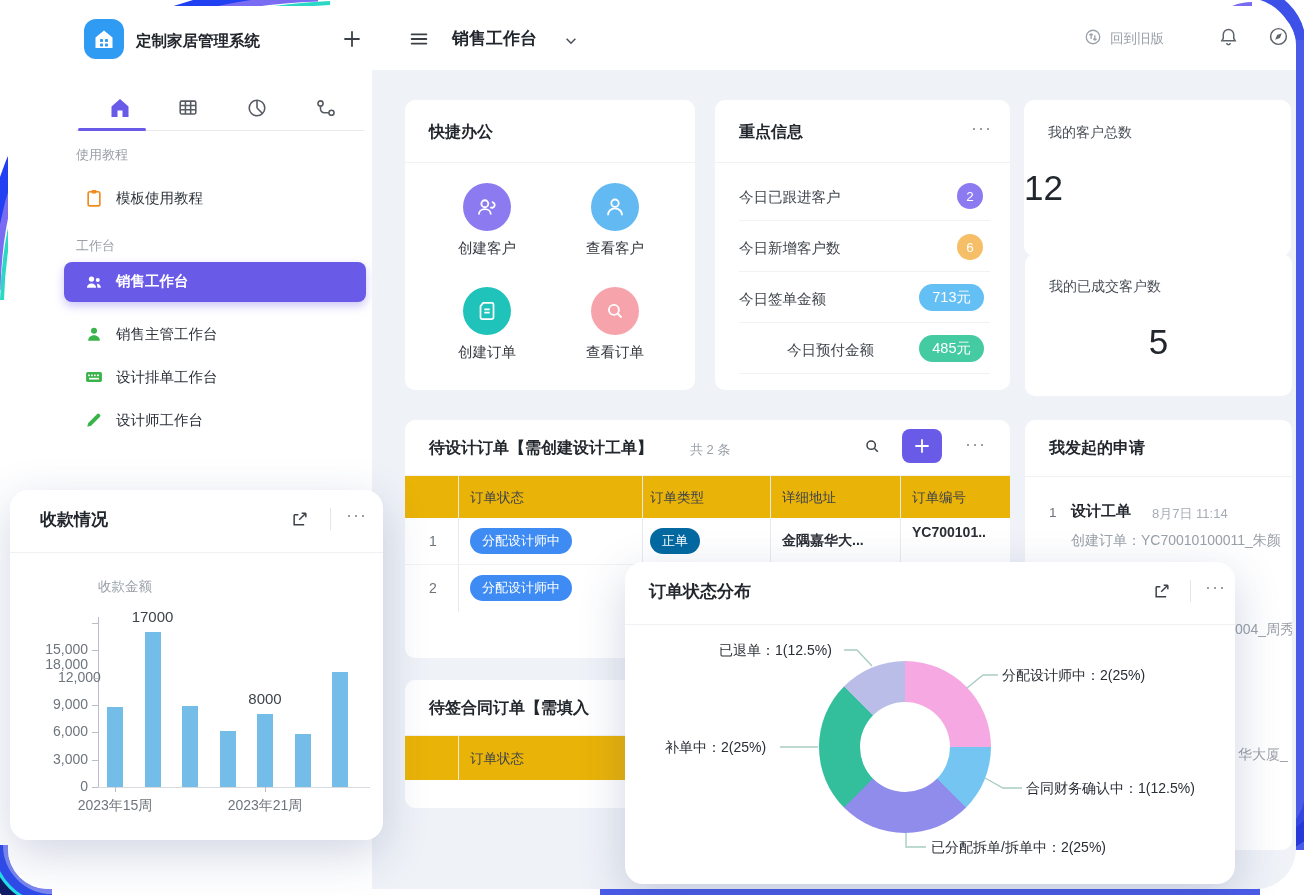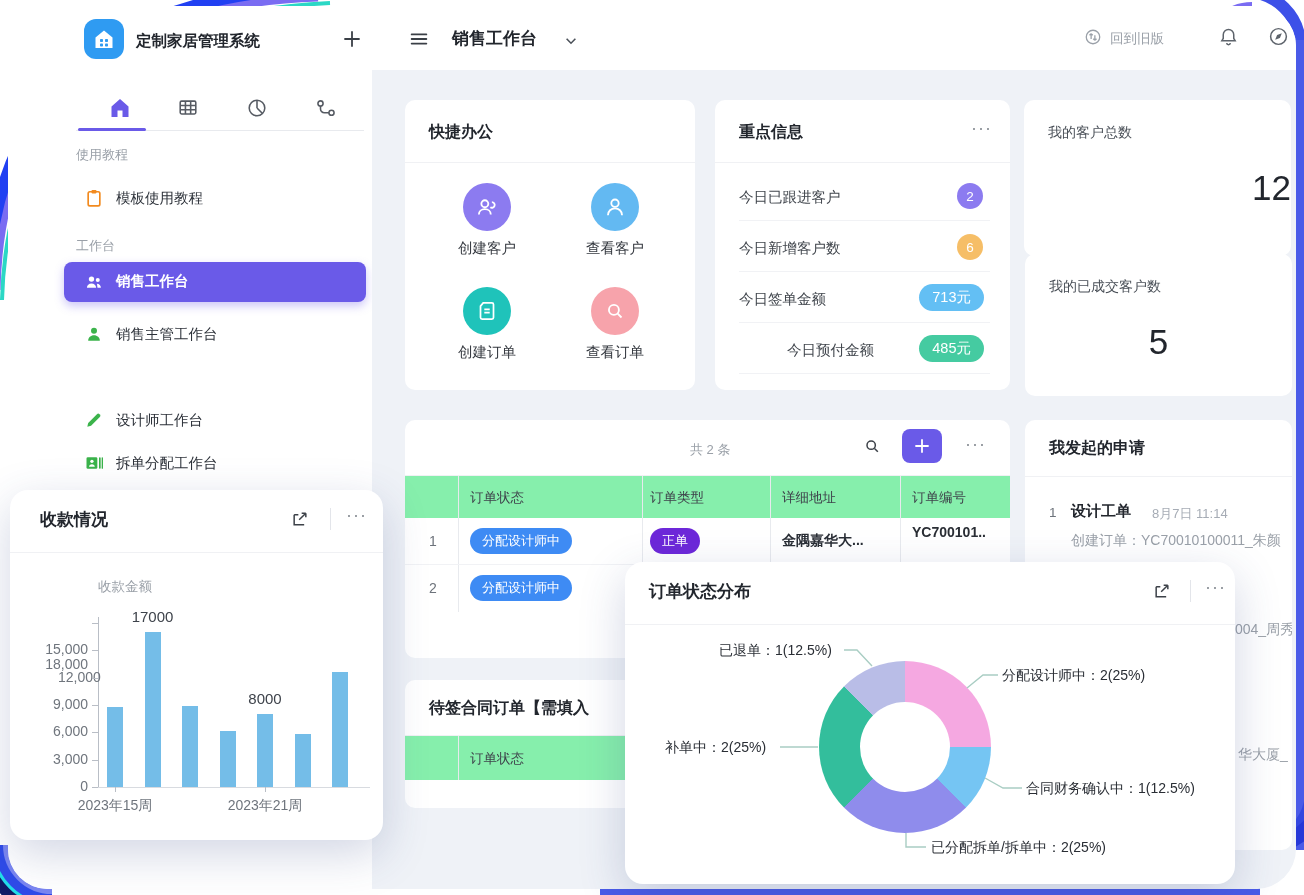--- a/index.html
+++ b/index.html
@@ -26,21 +26,21 @@
   .qa-circle{width:48px;height:48px;border-radius:50%;display:flex;align-items:center;justify-content:center;}
   .qa-label{font-size:14.5px;color:#34383F;text-align:center;}
   
   .ki-label{font-size:14.5px;color:#41464D;}
   .badge-circle{width:26px;height:26px;border-radius:50%;color:#fff;font-size:13.5px;display:flex;align-items:center;justify-content:center;}
   .badge-pill{height:27px;border-radius:14px;color:#fff;font-size:14.5px;display:flex;align-items:center;justify-content:center;padding:0 13px;}
   
   .stat-label{font-size:14px;color:#4A5058;}
   .stat-num{font-size:35px;color:#22262D;}
   
-  .thead-row{background:#86efac;}
+  .thead-row{background:#eab308;}
   .th{font-size:13.5px;color:#3E434B;}
   .td{font-size:14px;color:#2A2E35;}
   .row-no{font-size:14px;color:#6D737B;}
   .pill{height:26px;border-radius:13px;color:#fff;font-size:13px;display:inline-flex;align-items:center;justify-content:center;padding:0 12px;}
   .col-sep{background:#E8EAEE;width:1px;}
   .row-line{background:#F1F2F5;height:1px;}
   
   .bar{position:absolute;background:#74BDE8;}
   .tick-label{position:absolute;font-size:14px;color:#6F757D;text-align:right;}
   .xtick-label{position:absolute;font-size:14px;color:#6F757D;text-align:center;}
@@ -150,42 +150,43 @@
     <div class="abs" style="left:56px;top:310px;width:302px;height:36px;">
       <span class="icon abs" style="left:20px;top:8px;">
         <svg width="20" height="20" viewBox="0 0 24 24" fill="#3BB34B">
             <circle cx="12" cy="8" r="3.6"></circle>
             <path d="M5 20c0-3.9 3.1-6.6 7-6.6s7 2.7 7 6.6z"></path>
           </svg>
       </span>
       <span class="abs side-item-label" style="left:52px;top:9px;">销售主管工作台</span>
     </div>
 
+    <div class="abs" style="left:56px;top:353px;width:302px;height:36px;">
+      <span class="icon abs" style="left:20px;top:8px;">
+        <svg width="20" height="20" viewBox="0 0 24 24">
+            <rect x="2.5" y="6" width="19" height="12" rx="2" fill="#3BB34B"></rect>
+            <rect x="5" y="9" width="2" height="2" fill="#fff"></rect>
+            <rect x="8.5" y="9" width="2" height="2" fill="#fff"></rect>
+            <rect x="12" y="9" width="2" height="2" fill="#fff"></rect>
+            <rect x="15.5" y="9" width="2.5" height="2" fill="#fff"></rect>
+            <rect x="6" y="13" width="12" height="2" fill="#fff"></rect>
+          </svg>
+      </span>
+      <span class="abs side-item-label" style="left:52px;top:9px;">设计排单工作台</span>
+    </div>
 
     <div class="abs" style="left:56px;top:396px;width:302px;height:36px;">
       <span class="icon abs" style="left:20px;top:8px;">
         <svg width="20" height="20" viewBox="0 0 24 24" fill="#3BB34B">
             <path d="M4 20 l1-4.5 L15.5 5 a2.2 2.2 0 0 1 3.1 0 l.4.4 a2.2 2.2 0 0 1 0 3.1 L8.5 19 Z"></path>
           </svg>
       </span>
       <span class="abs side-item-label" style="left:52px;top:9px;">设计师工作台</span>
     </div>
 
-    <div class="abs" style="left:56px;top:439px;width:302px;height:36px;">
-      <span class="icon abs" style="left:20px;top:8px;">
-        <svg width="20" height="20" viewBox="0 0 24 24">
-            <rect x="3" y="5" width="13" height="14" rx="1.5" fill="#3BB34B"></rect>
-            <circle cx="9.5" cy="10" r="2" fill="#fff"></circle>
-            <path d="M6 16.5c0-1.8 1.6-3 3.5-3s3.5 1.2 3.5 3z" fill="#fff"></path>
-            <rect x="18" y="5" width="2" height="14" rx="1" fill="#3BB34B"></rect>
-            <rect x="21.2" y="5" width="1.6" height="14" rx="0.8" fill="#3BB34B"></rect>
-          </svg>
-      </span>
-      <span class="abs side-item-label" style="left:52px;top:9px;">拆单分配工作台</span>
-    </div>
   </div>
 
   <div class="abs" style="left:372px;top:6px;width:924px;height:64px;background:#fff;z-index:2;border-radius:0 40px 0 0;">
     <span class="abs icon" style="left:36px;top:22px;">
       <svg width="22" height="22" viewBox="0 0 24 24" stroke="#3A3F46" stroke-width="2" stroke-linecap="round">
           <path d="M4 7 h16 M4 12 h16 M4 17 h16"></path>
         </svg>
     </span>
     <span class="abs" style="left:80px;top:21px;font-size:17px;font-weight:600;color:#22262D;">销售工作台</span>
     <span class="abs icon" style="left:192px;top:28px;">
@@ -278,28 +279,29 @@
     <div class="abs badge-pill" style="right: 26px; top: 184px; background: rgb(99, 191, 244);">713元</div>
     <div class="abs row-line" style="left:24px;top:222px;width:251px;"></div>
 
     <div class="abs ki-label" style="left:24px;top:241px;margin-left:48px;">今日预付金额</div>
     <div class="abs badge-pill" style="right: 26px; top: 235px; background: rgb(69, 203, 161);">485元</div>
     <div class="abs row-line" style="left:24px;top:273px;width:251px;"></div>
   </div>
 
   <div class="card" style="left:1024px;top:100px;width:267px;height:156px;">
     <div class="abs stat-label" style="left:24px;top:24px;">我的客户总数</div>
-    <div class="abs stat-num" style="left:0;top:68px;width:267px;text-align:right;">12</div>
+    <div class="abs stat-num" style="left:0;top:68px;width:267px;text-align:left;">12</div>
   </div>
   <div class="card" style="left:1025px;top:254px;width:267px;height:142px;">
     <div class="abs stat-label" style="left:24px;top:24px;">我的已成交客户数</div>
     <div class="abs stat-num" style="left:0;top:68px;width:267px;text-align:center;">5</div>
   </div>
 
   <div class="card" style="left:405px;top:420px;width:605px;height:238px;">
+    <div class="abs card-title" style="left:24px;top:18px;">待设计订单【需创建设计工单】</div>
     <div class="abs muted" style="left:285px;top:21px;font-size:13px;">共 2 条</div>
     <span class="abs icon" style="left:457px;top:16px;">
       <svg width="20" height="20" viewBox="0 0 24 24" fill="none" stroke="#3C4148" stroke-width="1.8">
           <circle cx="11" cy="11" r="5"></circle>
           <path d="M15 15 l4 4"></path>
         </svg>
     </span>
     <div class="abs" style="left:497px;top:9px;width:40px;height:34px;border-radius:8px;background:#6A5AE8;display:flex;align-items:center;justify-content:center;">
       <svg width="16" height="16" viewBox="0 0 16 16">
           <path d="M8 2 v12 M2 8 h12" stroke="#fff" stroke-width="1.8" stroke-linecap="round"></path>
@@ -315,21 +317,21 @@
       <span class="abs th" style="left:507px;top:13px;">订单编号</span>
     </div>
     <div class="abs col-sep" style="left:53px;top:56px;height:136px;"></div>
     <div class="abs col-sep" style="left:237px;top:56px;height:136px;"></div>
     <div class="abs col-sep" style="left:365px;top:56px;height:136px;"></div>
     <div class="abs col-sep" style="left:495px;top:56px;height:136px;"></div>
 
     <div class="abs" style="left:0;top:98px;width:605px;height:47px;border-bottom:1px solid #F1F2F5;">
       <span class="abs row-no" style="left:24px;top:15px;">1</span>
       <span class="abs pill" style="left: 65px; top: 10px; background: rgb(62, 139, 244);">分配设计师中</span>
-      <span class="abs pill" style="left: 245px; top: 10px; background: #6d28d9;">正单</span>
+      <span class="abs pill" style="left: 245px; top: 10px; background: #0369a1;">正单</span>
       <span class="abs td" style="left:377px;top:14px;font-weight:600;">金隅嘉华大...</span>
       <span class="abs td" style="left:507px;top:6px;font-weight:700;">YC700101..</span>
     </div>
 
     <div class="abs" style="left:0;top:145px;width:605px;height:47px;">
       <span class="abs row-no" style="left:24px;top:15px;">2</span>
       <span class="abs pill" style="left: 65px; top: 10px; background: rgb(62, 139, 244);">分配设计师中</span>
     </div>
   </div>
 

